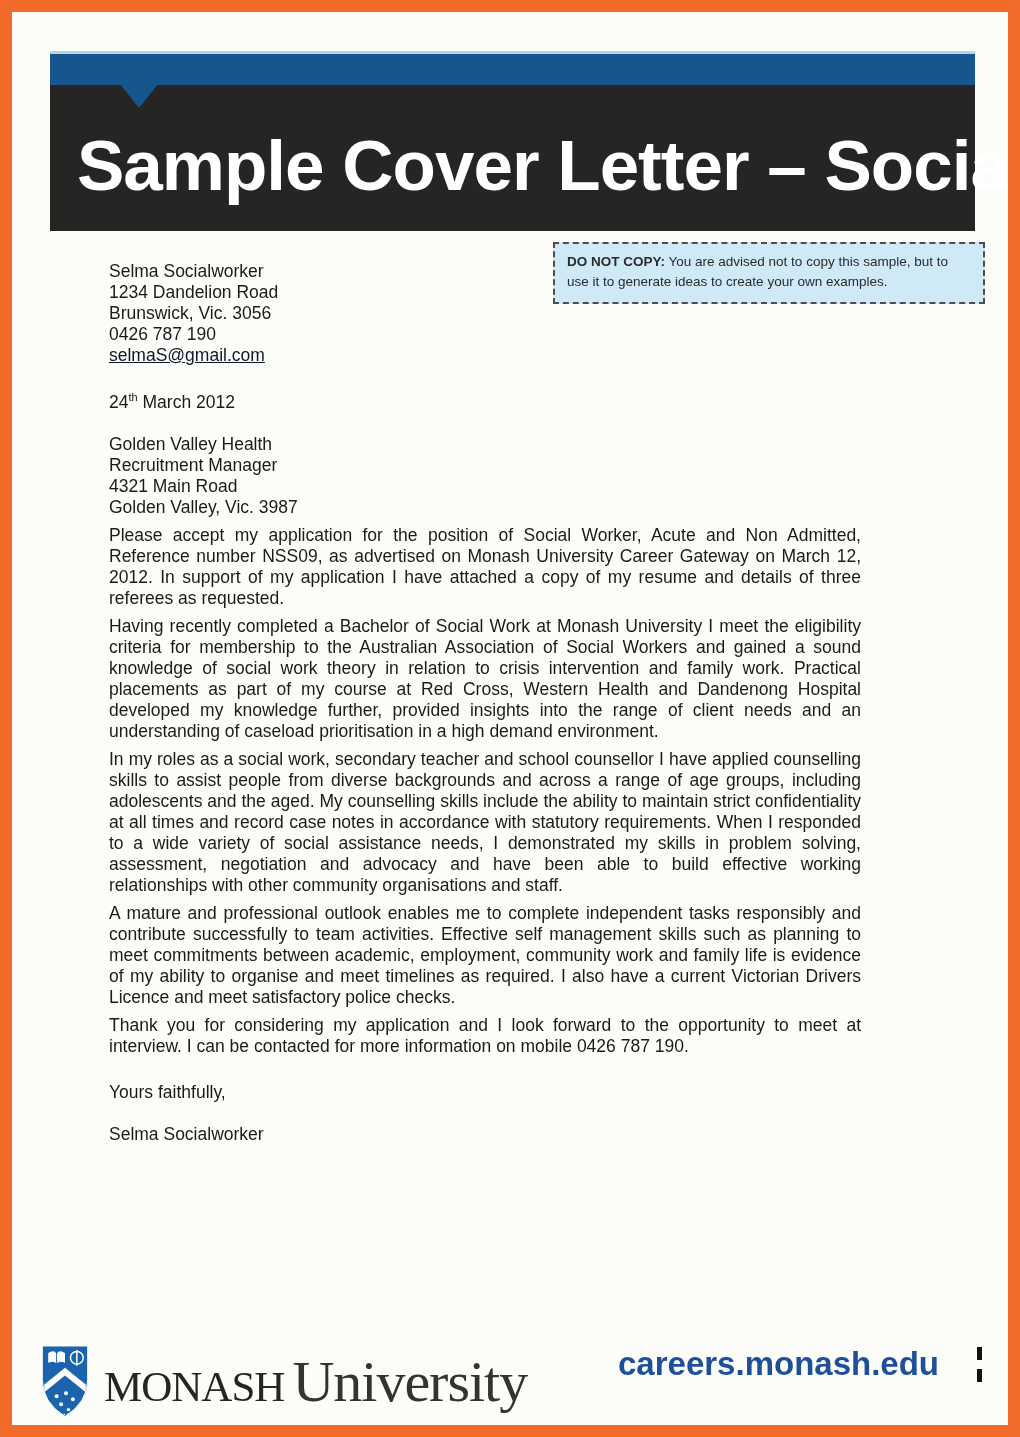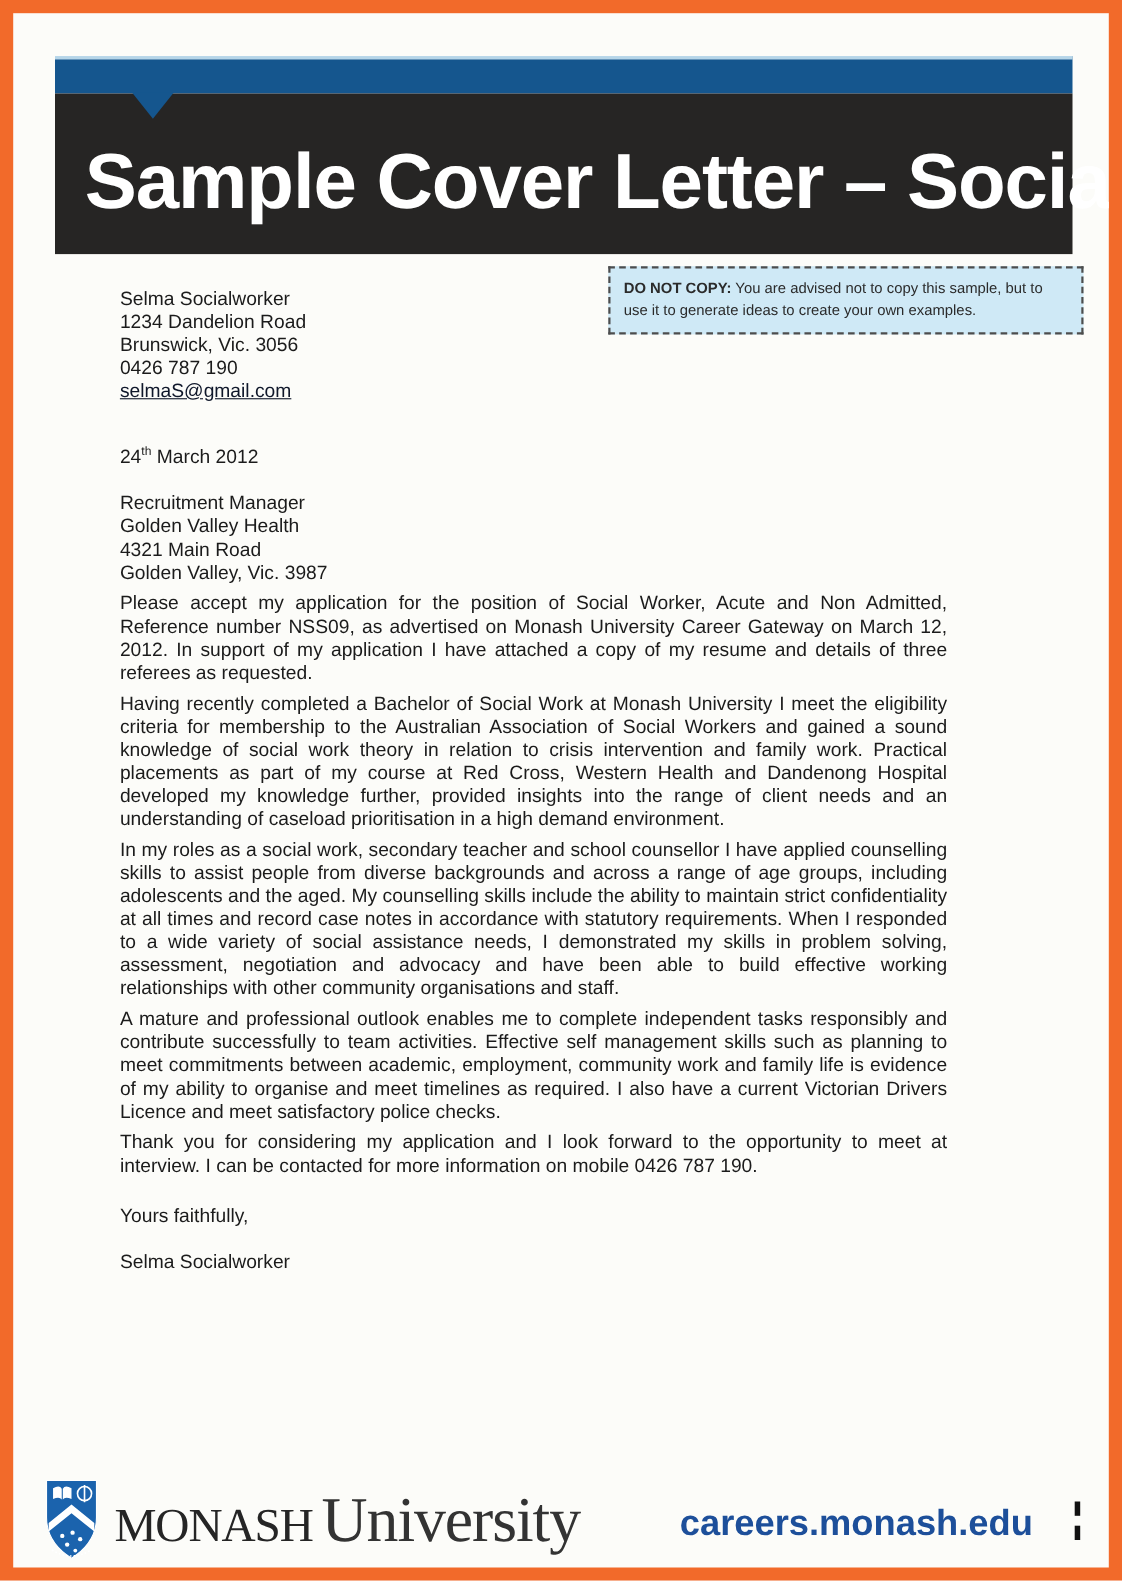--- a/index.html
+++ b/index.html
@@ -76,21 +76,21 @@
     font-size: 17.5px;
     line-height: 21px;
     color: #1b1b1b;
   }
   .addr-line { display: block; }
   .email-link {
     color: #0f172a;
     text-decoration: underline;
     cursor: pointer;
   }
-  .date-line { margin-top: 35px; }
+  .date-line { margin-top: 21px; }
   .date-line sup { font-size: 11px; }
   .recipient { margin-top: 21px; }
   .salutation { margin-top: 42px; }
   .para { margin-top: 7px; text-align: justify; }
   .closing { margin-top: 25px; }
   .signature { margin-top: 21px; }
 
   
   .footer {
     position: absolute;
@@ -118,22 +118,22 @@
   .logo-university {
     font-family: Liberation Serif, serif;
     font-size: 58px;
     font-weight: 300;
     letter-spacing: -1px;
     color: #333333;
     margin-left: 8px;
   }
   .footer-right {
     display: flex;
-    align-items: flex-start;
-    margin-bottom: 16px;
+    align-items: center;
+    margin-bottom: 36px;
   }
   .careers-link {
     font-family: "Liberation Sans", sans-serif;
     font-weight: bold;
     font-size: 33px;
     color: #1d4f9a;
     cursor: pointer;
   }
   .dash-marks {
     display: flex;
@@ -171,22 +171,22 @@
       <span class="addr-line">Selma Socialworker</span>
       <span class="addr-line">1234 Dandelion Road</span>
       <span class="addr-line">Brunswick, Vic. 3056</span>
       <span class="addr-line">0426 787 190</span>
       <span class="addr-line"><a class="email-link">selmaS@gmail.com</a></span>
     </div>
 
     <div class="date-line"><span>24</span><sup>th</sup><span> March 2012</span></div>
 
     <div class="recipient">
+      <span class="addr-line">Golden Valley Health</span>
       <span class="addr-line">Recruitment Manager</span>
-      <span class="addr-line">Golden Valley Health</span>
       <span class="addr-line">4321 Main Road</span>
       <span class="addr-line">Golden Valley, Vic. 3987</span>
     </div>
 
 
     <p class="para">Please accept my application for the position of Social Worker, Acute and Non Admitted, Reference number NSS09, as advertised on Monash University Career Gateway on March 12, 2012.  In support of my application I have attached a copy of my resume and details of three referees as requested.</p>
     <p class="para">Having recently completed a Bachelor of Social Work at Monash University I meet the eligibility criteria for membership to the Australian Association of Social Workers and gained a sound knowledge of social work theory in relation to crisis intervention and family work.  Practical placements as part of my course at Red Cross, Western Health and Dandenong Hospital developed my knowledge further, provided insights into the range of client needs and an understanding of caseload prioritisation in a high demand environment.</p>
     <p class="para">In my roles as a social work, secondary teacher and school counsellor I have applied counselling skills to assist people from diverse backgrounds and across a range of age groups, including adolescents and the aged.  My counselling skills include the ability to maintain strict confidentiality at all times and record case notes in accordance with statutory requirements.  When I responded to a wide variety of social assistance needs, I demonstrated my skills in problem solving, assessment, negotiation and advocacy and have been able to build effective working relationships with other community organisations and staff.</p>
     <p class="para">A mature and professional outlook enables me to complete independent tasks responsibly and contribute successfully to team activities.  Effective self management skills such as planning to meet commitments between academic, employment, community work and family life is evidence of my ability to organise and meet timelines as required.  I also have a current Victorian Drivers Licence and meet satisfactory police checks.</p>
     <p class="para">Thank you for considering my application and I look forward to the opportunity to meet at interview.  I can be contacted for more information on mobile 0426 787 190.</p>

